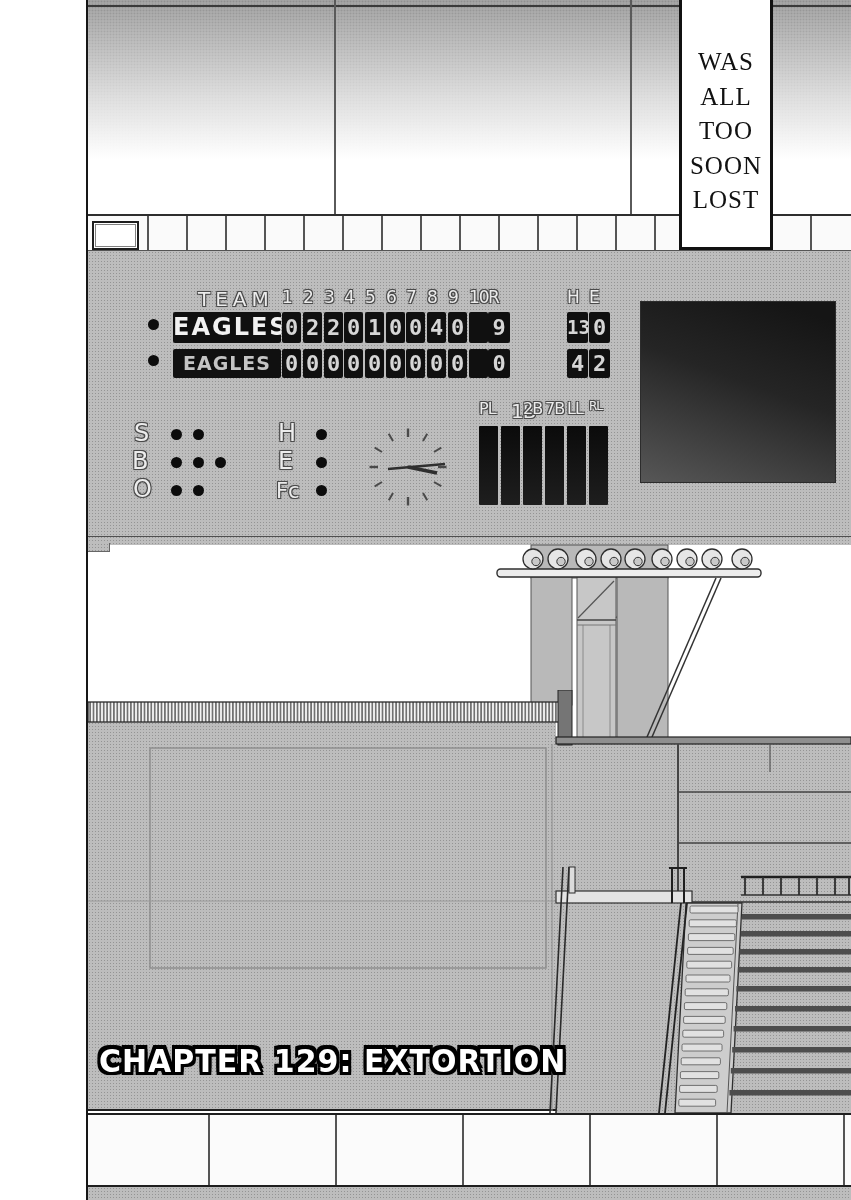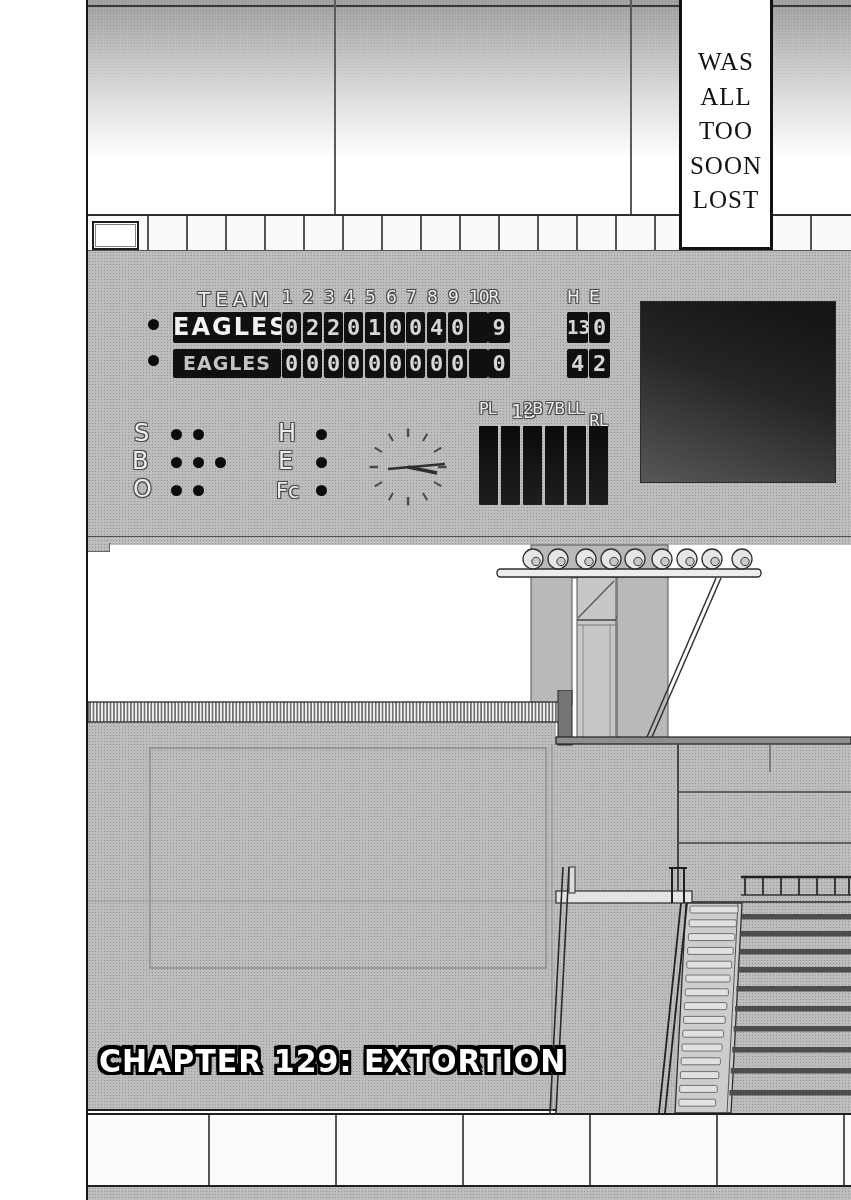--- a/index.html
+++ b/index.html
@@ -162,21 +162,21 @@
       <div class="glyph" style="left: 391px; top: 148px; width: 22px; font-size: 16px; letter-spacing: -1px;">PL</div>
       <div class="upanel" style="left: 391px;"></div>
       <div class="glyph" style="left: 423px; top: 148px; width: 22px; font-size: 20px; letter-spacing: -1px;">1B</div>
       <div class="upanel" style="left: 413px;"></div>
       <div class="glyph" style="left: 435px; top: 148px; width: 40px; font-size: 16px; letter-spacing: -1px;">2B</div>
       <div class="upanel" style="left: 435px;"></div>
       <div class="glyph" style="left: 457px; top: 148px; width: 22px; font-size: 16px; letter-spacing: -1px;">7B</div>
       <div class="upanel" style="left: 457px;"></div>
       <div class="glyph" style="left: 479px; top: 148px; width: 22px; font-size: 16px; letter-spacing: -1px;">LL</div>
       <div class="upanel" style="left: 479px;"></div>
-      <div class="glyph" style="left: 501px; top: 160px; width: 22px; font-size: 16px; letter-spacing: -1px;">RL</div>
+      <div class="glyph" style="left: 501px; top: 148px; width: 22px; font-size: 12px; letter-spacing: -1px;">RL</div>
       <div class="upanel" style="left: 501px;"></div>
       <div class="dot" style="left: 83px; top: 178px;"></div>
       <div class="dot" style="left: 105px; top: 178px;"></div>
       <div class="dot" style="left: 83px; top: 206px;"></div>
       <div class="dot" style="left: 105px; top: 206px;"></div>
       <div class="dot" style="left: 127px; top: 206px;"></div>
       <div class="dot" style="left: 83px; top: 234px;"></div>
       <div class="dot" style="left: 105px; top: 234px;"></div>
       <div class="dot" style="left: 228px; top: 178px;"></div>
       <div class="dot" style="left: 228px; top: 206px;"></div>

